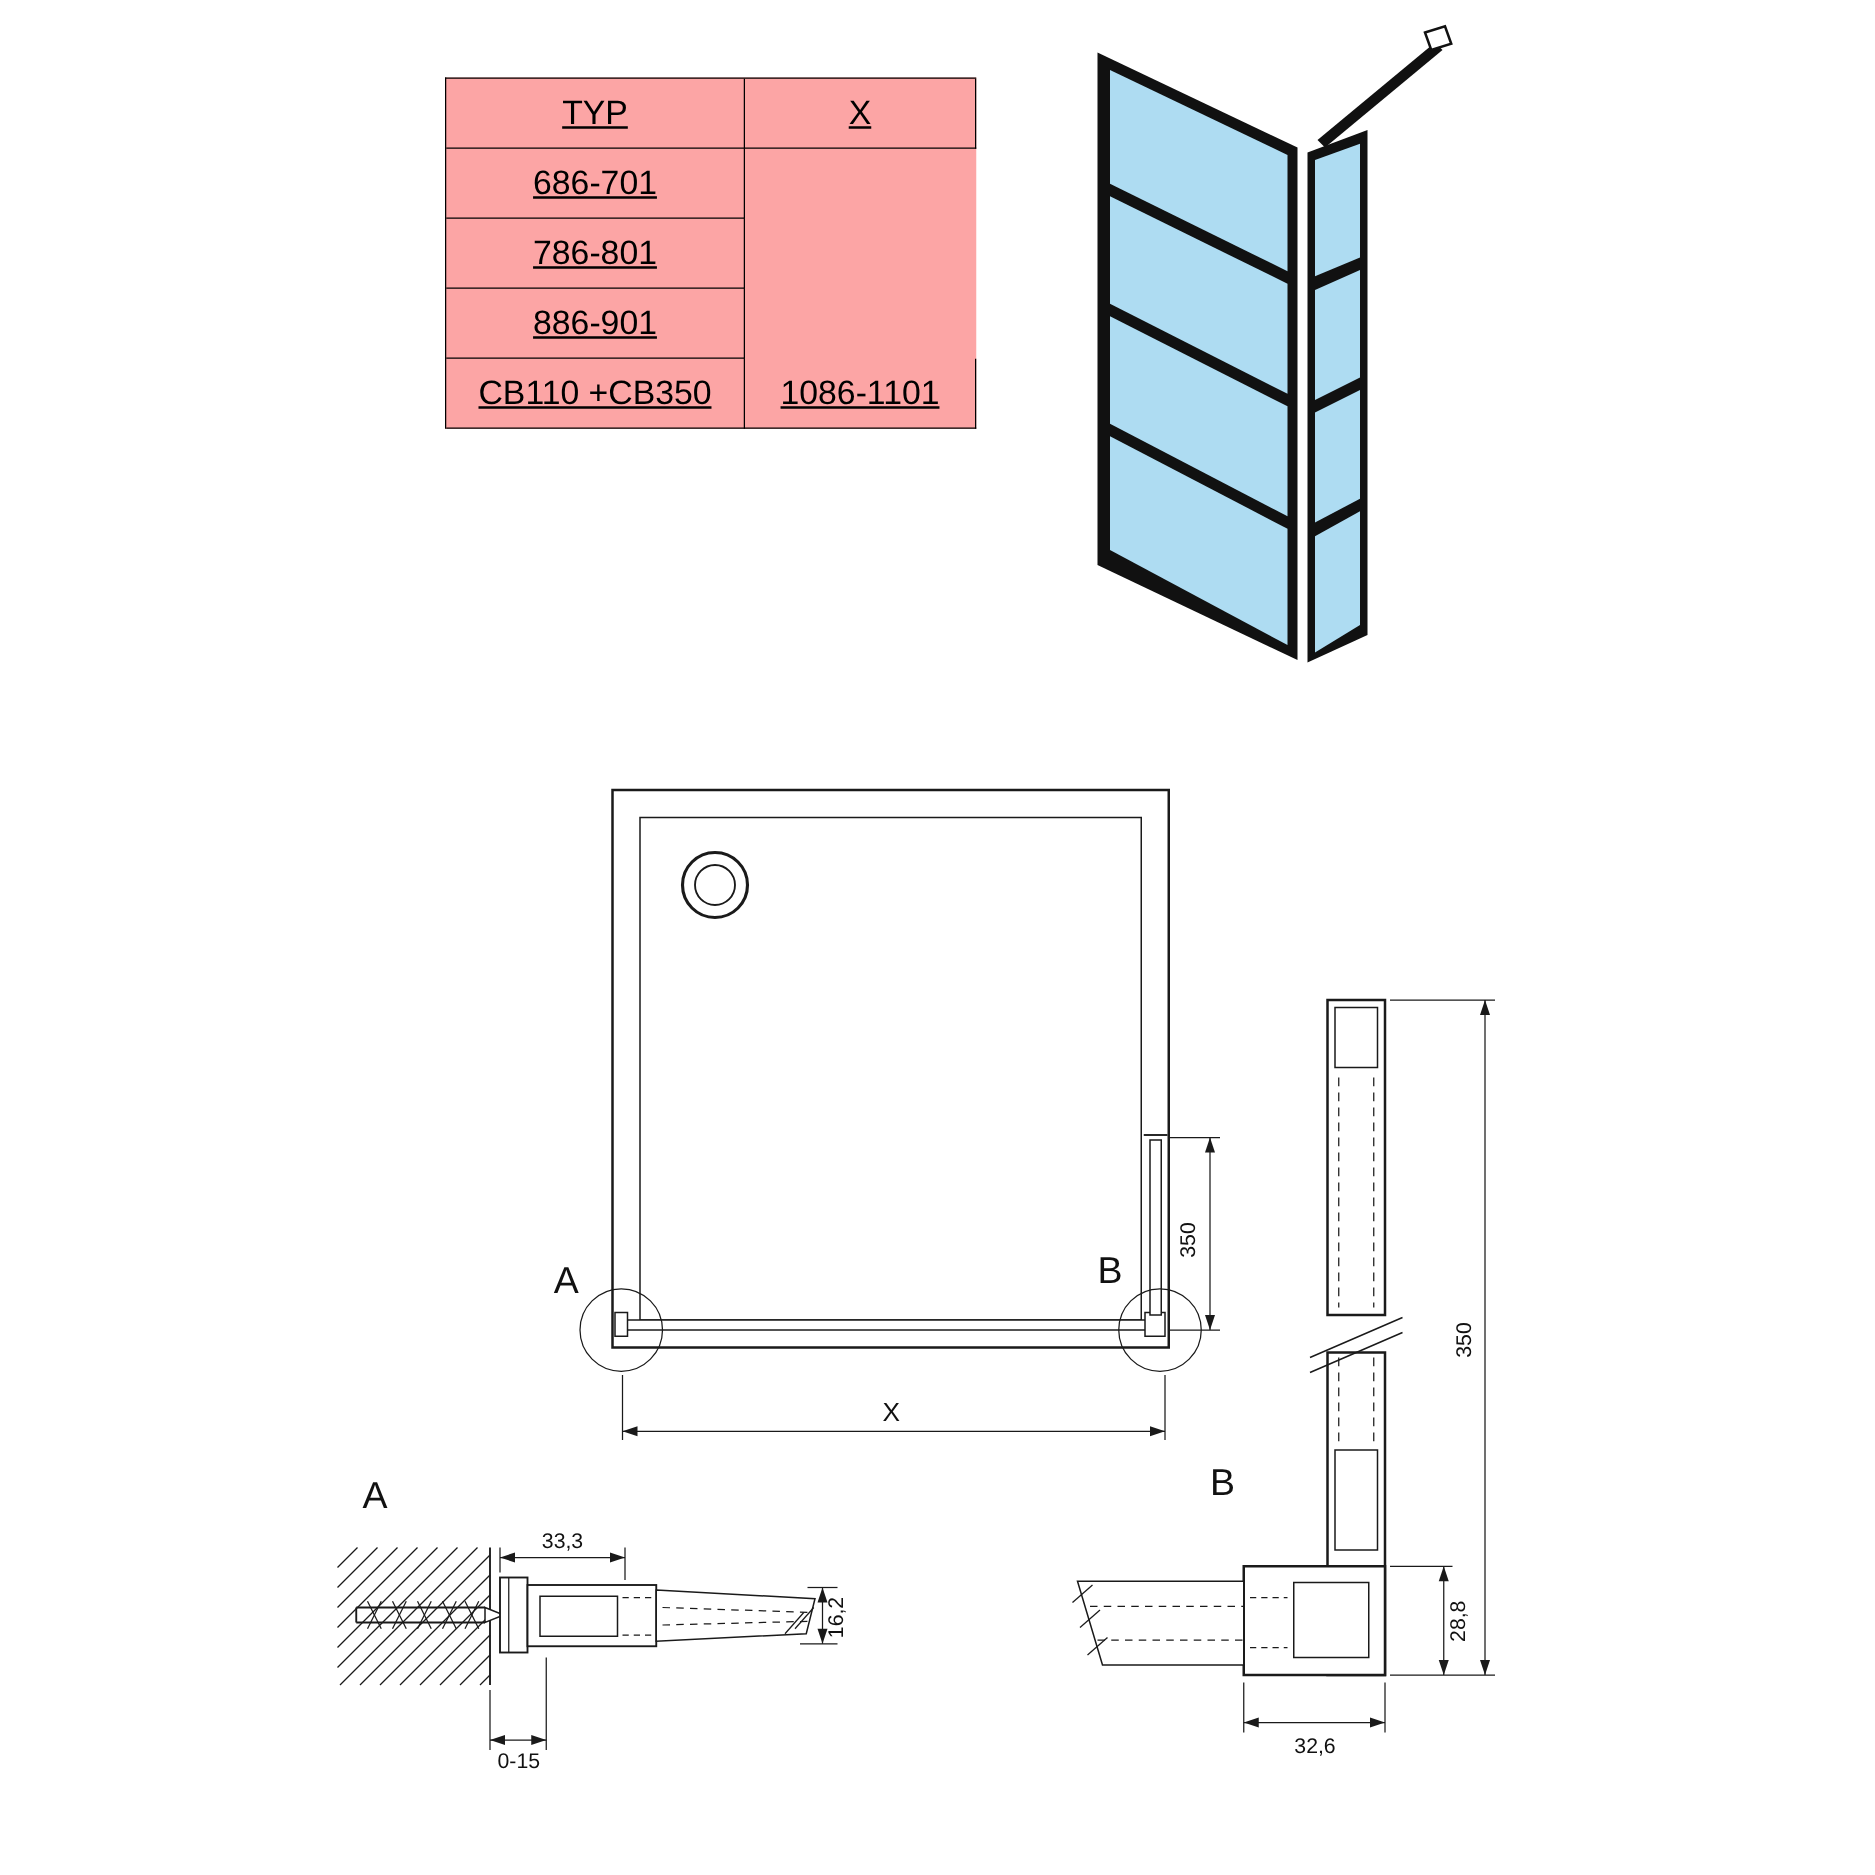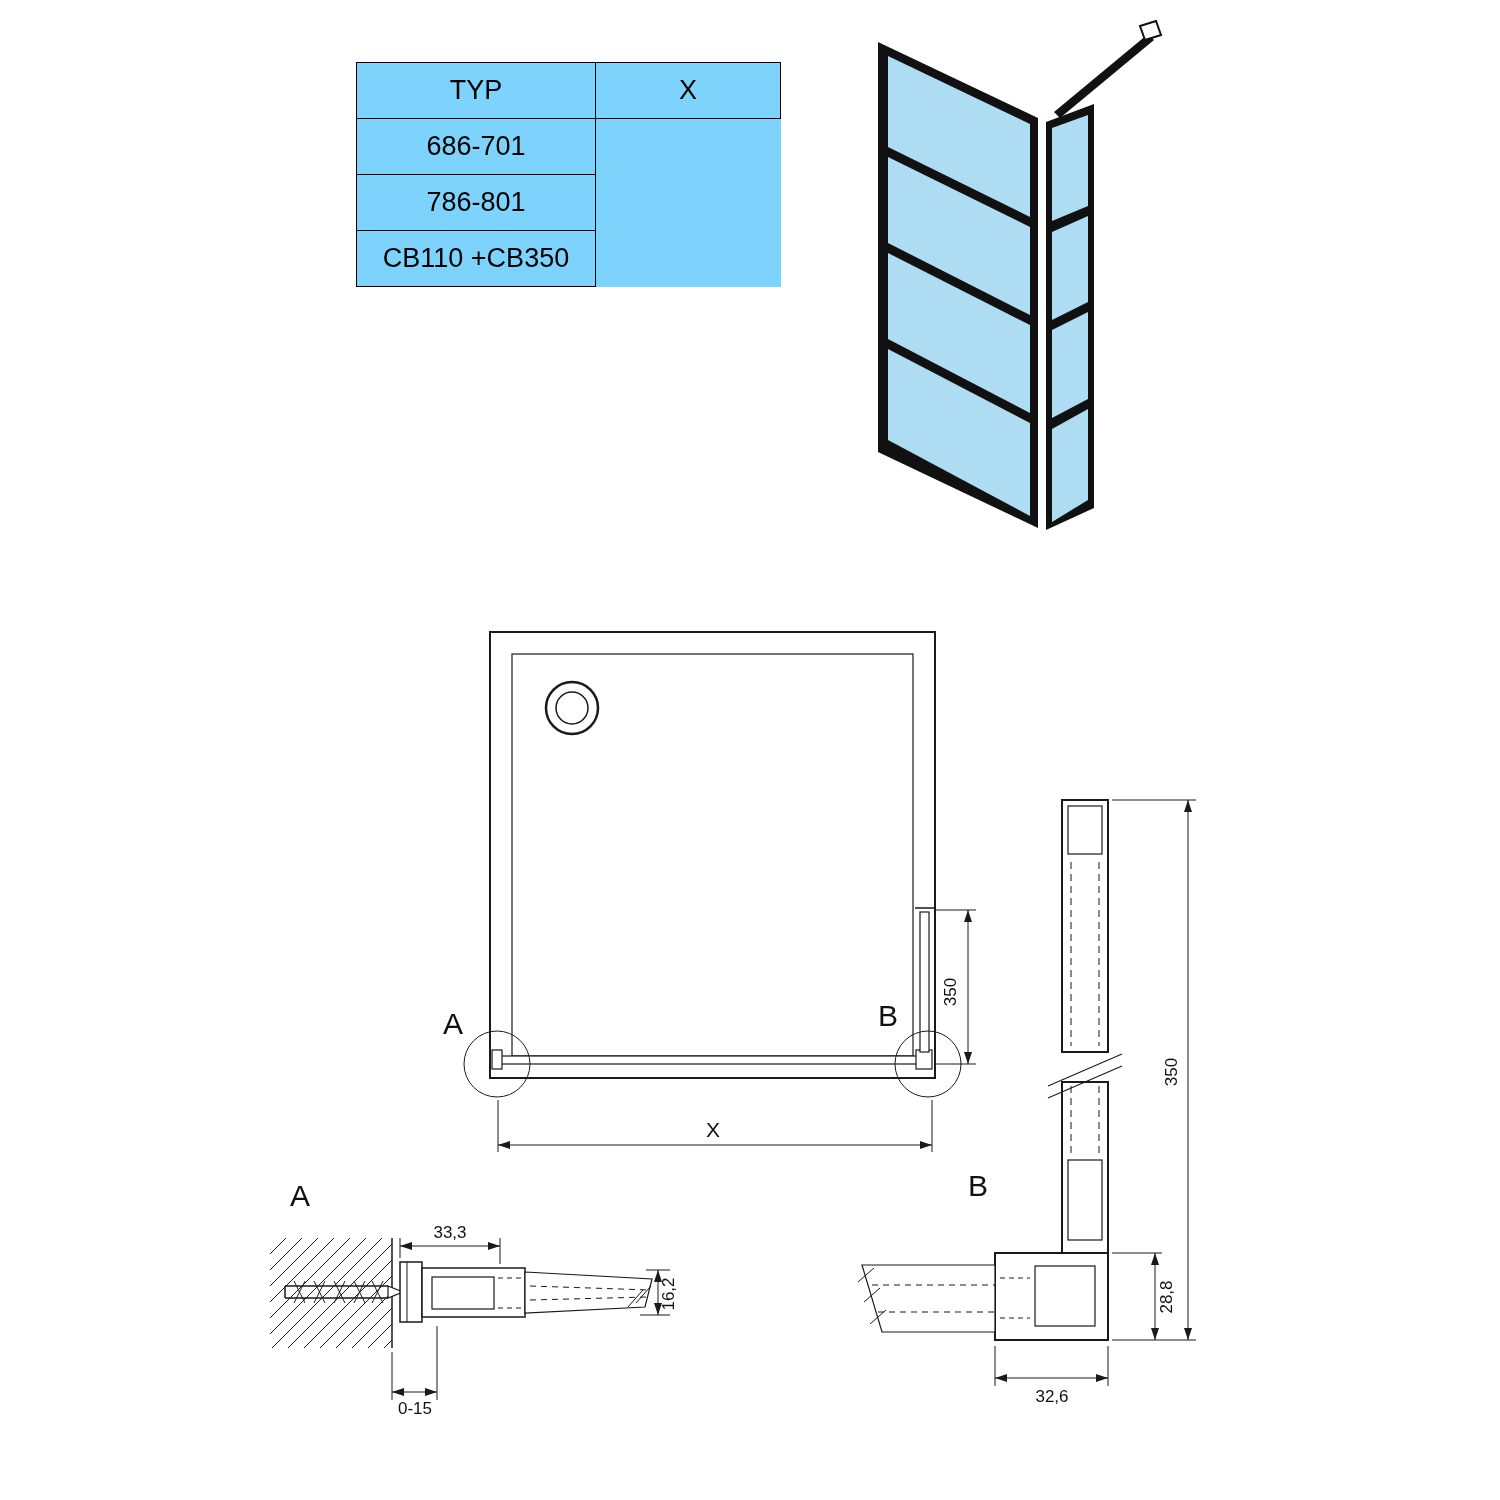--- a/index.html
+++ b/index.html
@@ -3,44 +3,46 @@
 <meta charset="utf-8">
 <style>
   html,body{margin:0;padding:0;background:#fff;}
   body{width:1500px;height:1500px;position:relative;font-family:"Liberation Sans",sans-serif;color:#000;}
   .sheet{position:absolute;inset:0;background:#fff;}
   svg.drawings{position:absolute;left:0;top:0;}
   svg.drawings text{stroke:none;fill:#111;font-family:"Liberation Sans",sans-serif;}
   .dim{font-size:17px;}
   .mid{font-size:21px;}
   .big{font-size:30px;}
-  .spec-table{position:absolute;left:356px;top:62px;width:424px;border-top:1.5px solid #000;border-left:1.5px solid #000;background:#7dd3fc;z-index:2;}
+  .spec-table{position:absolute;left:356px;top:62px;width:424px;border-top:1.5px solid #000;border-left:1.5px solid #000;background:#fca5a5;z-index:2;text-decoration:underline;}
   .trow{display:grid;grid-template-columns:239px 1fr;}
   .cell{height:55px;display:flex;align-items:center;justify-content:center;font-size:27px;border-right:1.5px solid #000;border-bottom:1.5px solid #000;white-space:nowrap;}
 </style>
 </head>
 <body>
 
 <div class="sheet">
 
   <div class="spec-table">
     <div class="trow">
       <div class="cell">TYP</div>
       <div class="cell">X</div>
     </div>
     <div class="trow">
       <div class="cell">686-701</div>
     </div>
     <div class="trow">
       <div class="cell">786-801</div>
     </div>
     <div class="trow">
+      <div class="cell">886-901</div>
     </div>
     <div class="trow">
       <div class="cell">CB110 +CB350</div>
+      <div class="cell">1086-1101</div>
     </div>
   </div>
 
   <svg class="drawings" width="1500" height="1500" viewBox="0 0 1500 1500">
 
     <g>
       <polygon points="1054,112 1148,34 1154,40 1060,118" fill="#111"></polygon>
       <polygon points="1140,26 1156,21 1161,35 1145,40" fill="#fff" stroke="#111" stroke-width="2"></polygon>
       <polygon points="878,42 1038,118 1038,528 878,452" fill="#111"></polygon>
       <polygon points="888,56 1030,124 1030,217 888,147" fill="#aedcf2"></polygon>

